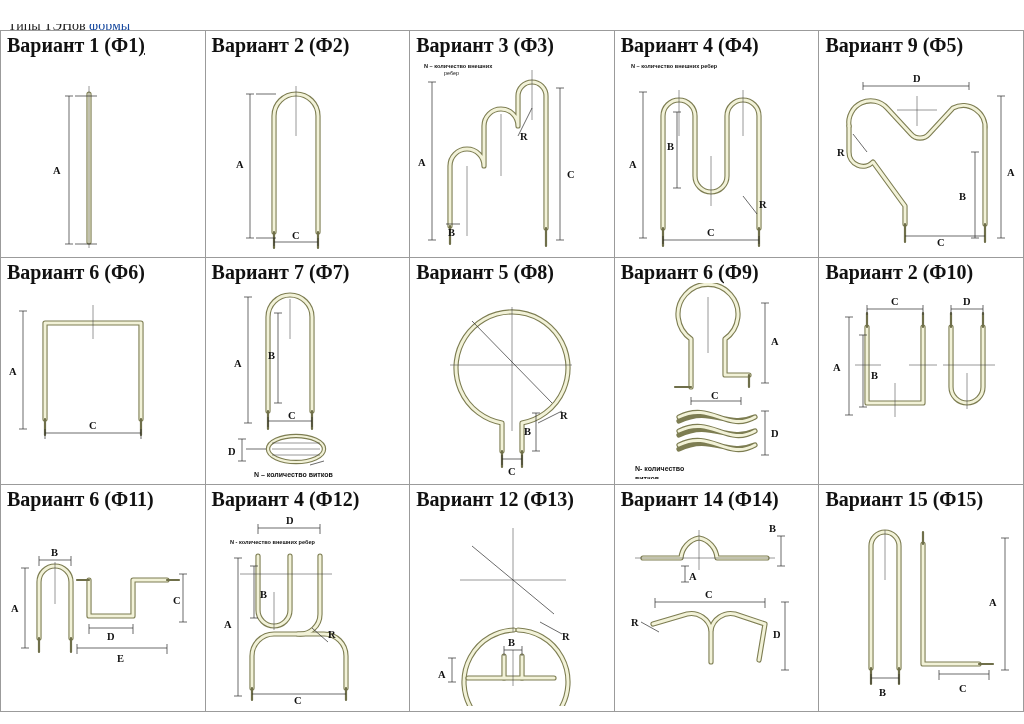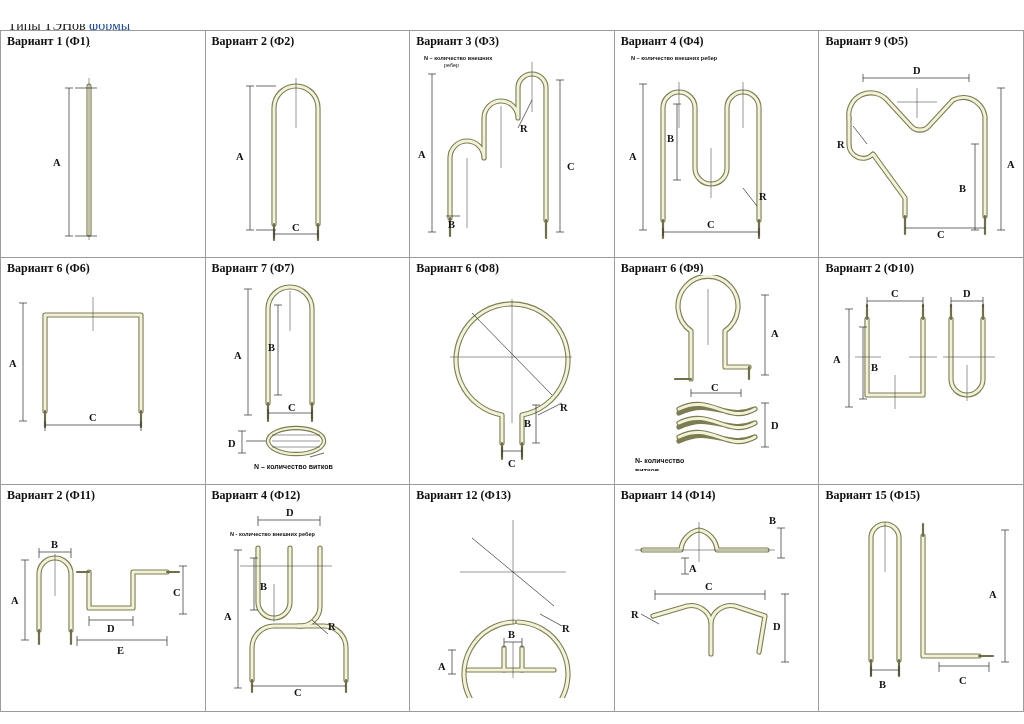--- a/index.html
+++ b/index.html
@@ -5,21 +5,21 @@
   html,body{margin:0;padding:0;background:#ffffff;}
   body{font-family:"Liberation Serif", serif;}
   #page{position:relative;width:1024px;height:724px;overflow:hidden;background:#fff;margin-top:24px;}
 
   .toprow{position:absolute;top:0;left:0;width:1024px;height:8px;overflow:hidden;}
   .toptext{position:absolute;left:8px;top:-6px;font-size:14px;color:#222;white-space:nowrap;}
   .toplink{color:#1a4ba0;text-decoration:underline;}
 
   table.grid{position:absolute;left:0;top:6px;border-collapse:collapse;width:1024px;}
   table.grid td{border:1px solid #9b9b9b;vertical-align:top;padding:0;width:20%;height:226px;position:relative;background:#fff;}
-  .cap{font-size:12px;font-weight:bold;color:#111;padding:4px 0 0 6px;line-height:1.05;}
+  .cap{font-size:20px;font-weight:bold;color:#111;padding:4px 0 0 6px;line-height:1.05;}
   .cap .u{text-decoration:underline;}
   .art{position:relative;width:100%;height:196px;}
   svg{display:block;}
   .dimb{font-family:"Liberation Serif", serif;font-size:10.5px;font-weight:bold;fill:#111;}
   .tiny{font-family:"Liberation Sans", sans-serif;font-size:5.4px;fill:#111;}
   .tinyb{font-family:"Liberation Sans", sans-serif;font-size:5.6px;font-weight:bold;fill:#111;}
   .lblb{font-family:"Liberation Sans", sans-serif;font-size:7px;font-weight:bold;fill:#111;}
   .tube{fill:none;stroke:#7d7d52;stroke-width:5.2;stroke-linecap:round;stroke-linejoin:round;}
   .tubei{fill:none;stroke:#f2f2d8;stroke-width:3.0;stroke-linecap:round;stroke-linejoin:round;}
   .lead{fill:none;stroke:#6f6f4a;stroke-width:2.2;stroke-linecap:round;}
@@ -179,21 +179,21 @@
             <path class="dimline" d="M40 166 L60 166"></path>
             <text class="dimb" x="22" y="172">D</text>
             <path class="dimline" d="M104 182 L118 178"></path>
             <text class="lblb" x="48" y="194">N – количество витков</text>
           </g>
         </svg>
         </div>
       </td>
 
       <td>
-        <div class="cap"><span>Вариант 6 (Ф8</span>)</div>
+        <div class="cap"><span>Вариант 5 (Ф8</span>)</div>
         <div class="art">
         <svg width="200" height="196" viewBox="0 0 200 196">
           <path class="tube" d="M92 168 L92 140 A56 56 0 1 1 112 140 L112 168"></path>
           <path class="tubei" d="M92 168 L92 140 A56 56 0 1 1 112 140 L112 168"></path>
           <path class="lead" d="M92 168 L92 184 M112 168 L112 184"></path>
           <path class="thin" d="M40 82 L162 82 M102 24 L102 148"></path>
           <path class="dimline" d="M62 38 L142 120"></path>
           <path class="dimline" d="M128 140 L152 128"></path>
           <path class="dimline" d="M126 130 L126 168 M122 130 L130 130 M122 168 L130 168"></path>
           <path class="dimline" d="M92 176 L112 176 M92 172 L92 182 M112 172 L112 182"></path>
@@ -251,21 +251,21 @@
           <path class="dimline" d="M132 26 L164 26 M132 22 L132 32 M164 22 L164 32"></path>
           <text class="dimb" x="144" y="22">D</text>
         </svg>
         </div>
       </td>
     </tr>
 
     <tr>
 
       <td>
-        <div class="cap"><span>Вариант 2 (Ф11</span>)</div>
+        <div class="cap"><span>Вариант 6 (Ф11</span>)</div>
         <div class="art">
         <svg width="200" height="196" viewBox="0 0 200 196">
           <path class="tube" d="M38 128 L38 72 A16 16 0 0 1 70 72 L70 128"></path>
           <path class="tubei" d="M38 128 L38 72 A16 16 0 0 1 70 72 L70 128"></path>
           <path class="lead" d="M38 128 L38 142 M70 128 L70 142"></path>
           <path class="thin" d="M54 52 L54 94"></path>
           <path class="dimline" d="M38 50 L70 50 M38 46 L38 56 M70 46 L70 56"></path>
           <text class="dimb" x="50" y="46">B</text>
           <path class="dimline" d="M24 58 L24 138 M20 58 L28 58 M20 138 L28 138"></path>
           <text class="dimb" x="10" y="102">A</text>

